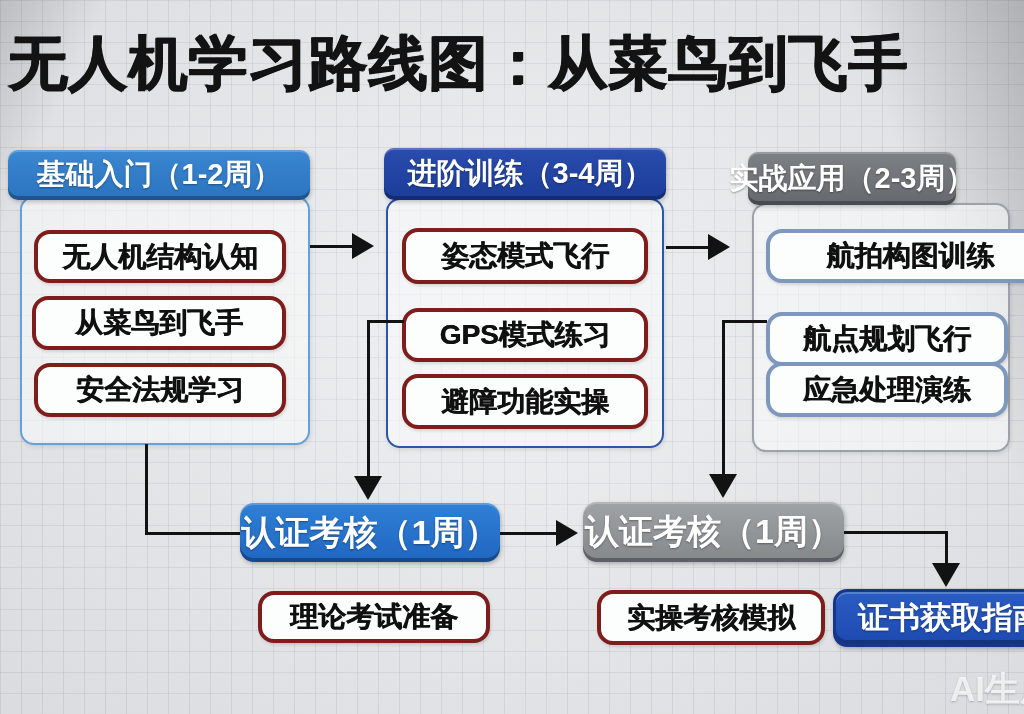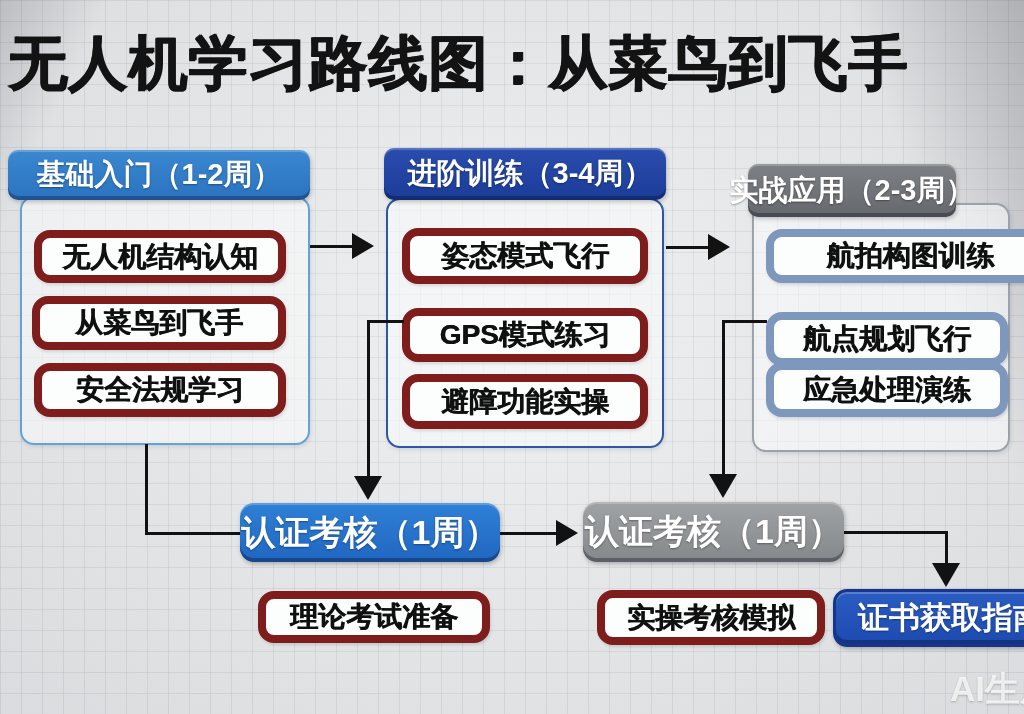--- a/index.html
+++ b/index.html
@@ -42,21 +42,21 @@
     border-radius: 10px; white-space: nowrap;
     box-shadow: inset 0 2px 0 rgba(255,255,255,0.22), inset 0 -4px 0 rgba(0,0,20,0.28), 1px 2px 4px rgba(0,0,0,0.22);
     text-shadow: 0 1px 2px rgba(0,0,0,0.35);
   }
   .header.h1 { background: linear-gradient(#3b87d0, #2a73c0); }
   .header.h2 { background: linear-gradient(#2a4cae, #1b3c98); }
   .header.h3 { background: linear-gradient(#7d8084, #65686c); }
   .step {
     display: flex; align-items: center; justify-content: center;
     background: #fcfdfd;
-    border: 8px solid #7f1d1d;
+    border: 4px solid #7f1d1d;
     border-radius: 16px;
     font-size: 28px; font-weight: bold; color: #101010;
     white-space: nowrap;
     box-shadow: 1px 2px 3px rgba(0,0,0,0.12);
     text-shadow: 0.7px 0 0 #101010;
   }
   .step.g { border-color: #7e97bd; }
   .pill {
     display: flex; align-items: center; justify-content: center;
     color: #ffffff; font-weight: bold; font-size: 34px;
@@ -102,21 +102,21 @@
 <div class="abs step" style="left:32px; top:296px; width:254px; height:54px;">从菜鸟到飞手</div>
 <div class="abs step" style="left:34px; top:363px; width:252px; height:54px;">安全法规学习</div>
 
 <div class="abs container c2" style="left:386px; top:198px; width:278px; height:250px;"></div>
 <div class="abs header h2" style="left:384px; top:148px; width:282px; height:52px;padding-left:10px;">进阶训练（3-4周）</div>
 <div class="abs step" style="left:402px; top:228px; width:246px; height:56px;">姿态模式飞行</div>
 <div class="abs step" style="left:402px; top:296px; width:246px; height:54px;margin-top:12px;">GPS模式练习</div>
 <div class="abs step" style="left:402px; top:362px; width:246px; height:55px;margin-top:12px;">避障功能实操</div>
 
 <div class="abs container c3" style="left:752px; top:203px; width:258px; height:249px;"></div>
-<div class="abs header h3" style="left:748px; top:152px; width:208px; height:53px;margin-top:12px;">实战应用（2-3周）</div>
+<div class="abs header h3" style="left:748px; top:152px; width:208px; height:53px;">实战应用（2-3周）</div>
 <div class="abs step g" style="left:766px; top:229px; width:289px; height:54px;">航拍构图训练</div>
 <div class="abs step g" style="left:766px; top:312px; width:242px; height:54px;">航点规划飞行</div>
 <div class="abs step g" style="left:766px; top:362px; width:242px; height:55px;">应急处理演练</div>
 
 <div class="abs hline" style="left:310px; top:245px; width:44px;"></div>
 <div class="abs arrow-right" style="left:352px; top:233px;"></div>
 
 <div class="abs hline" style="left:666px; top:246px; width:44px;"></div>
 <div class="abs arrow-right" style="left:708px; top:234px;"></div>
 

